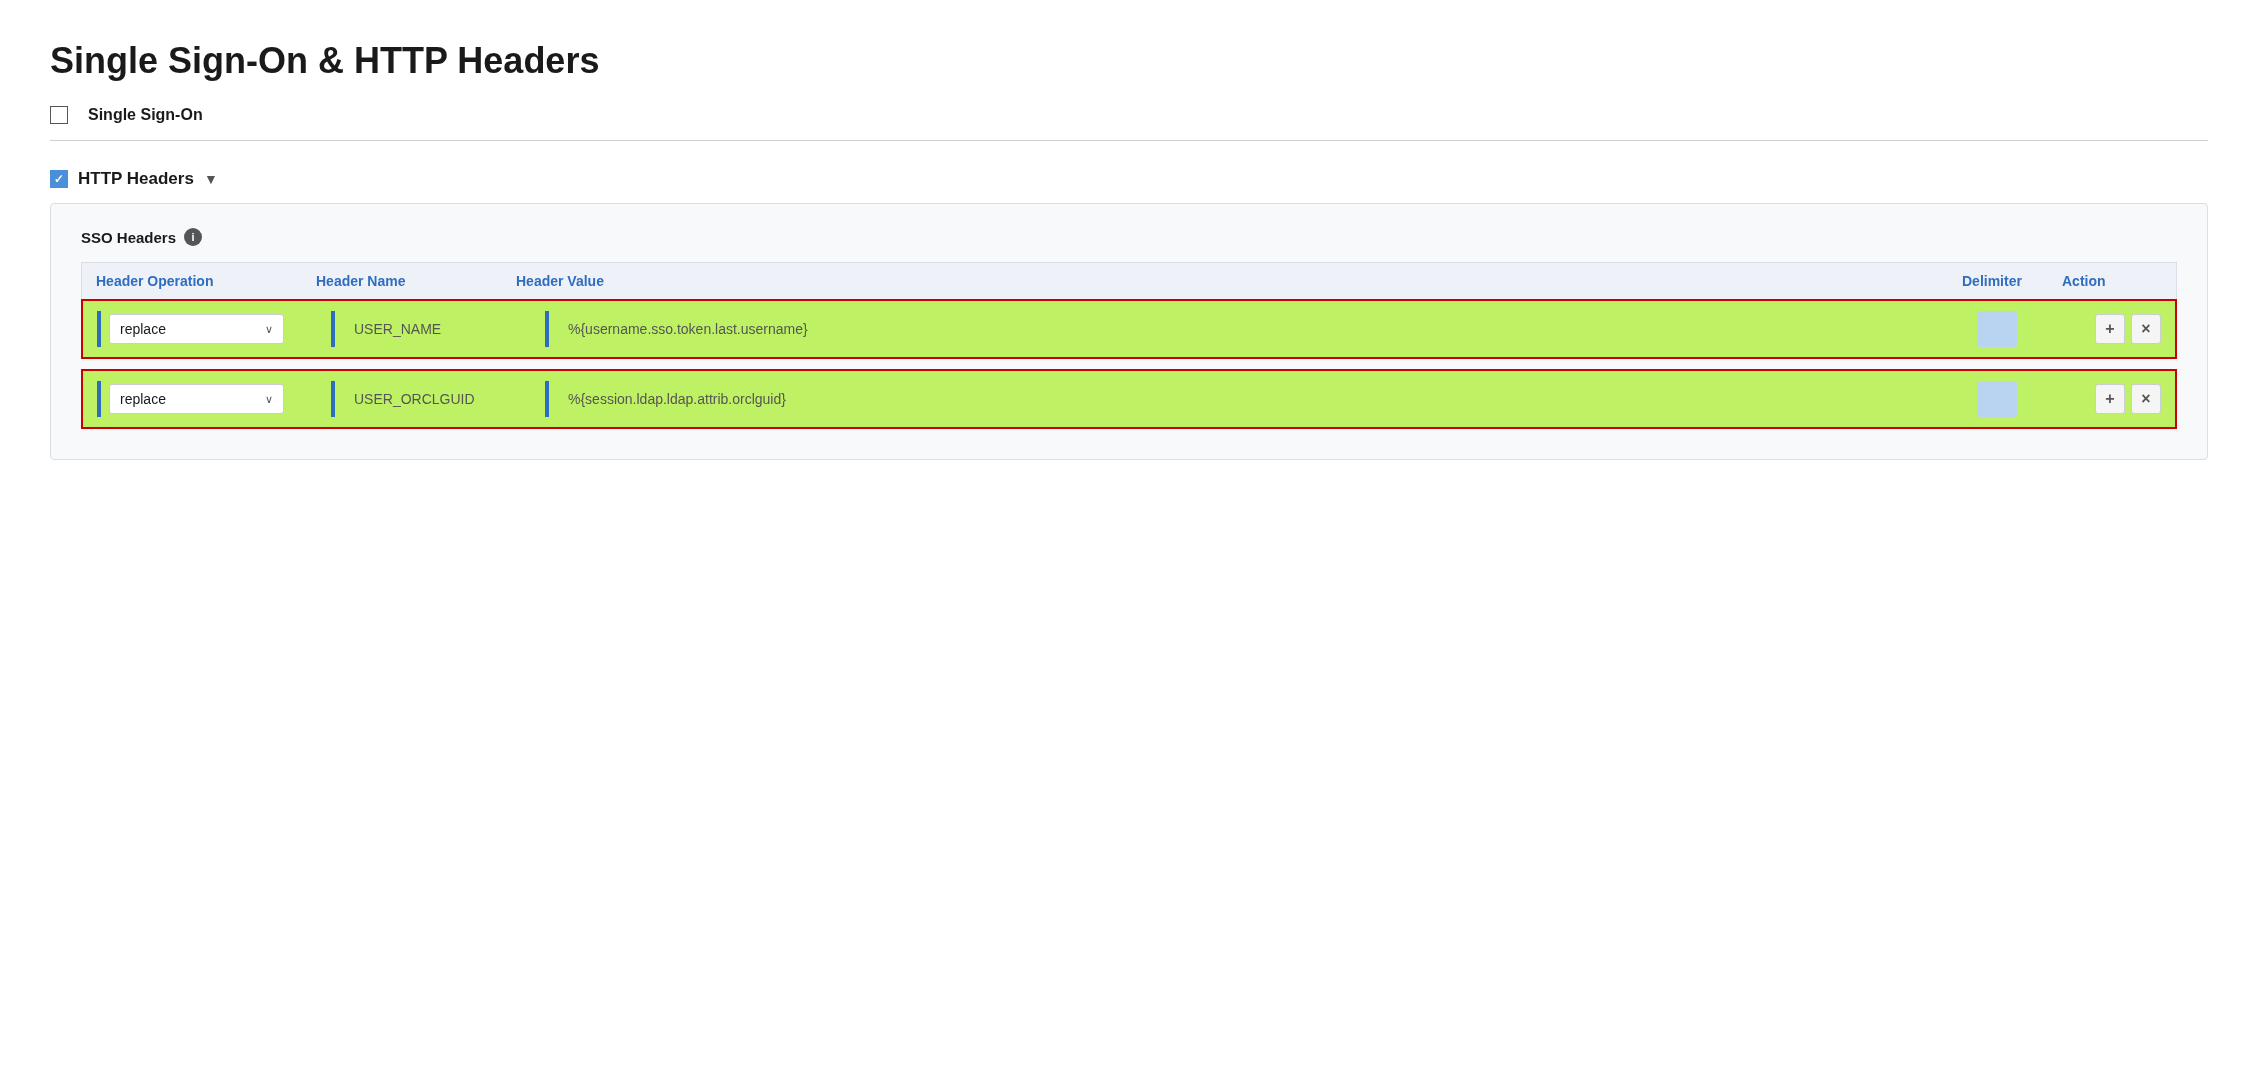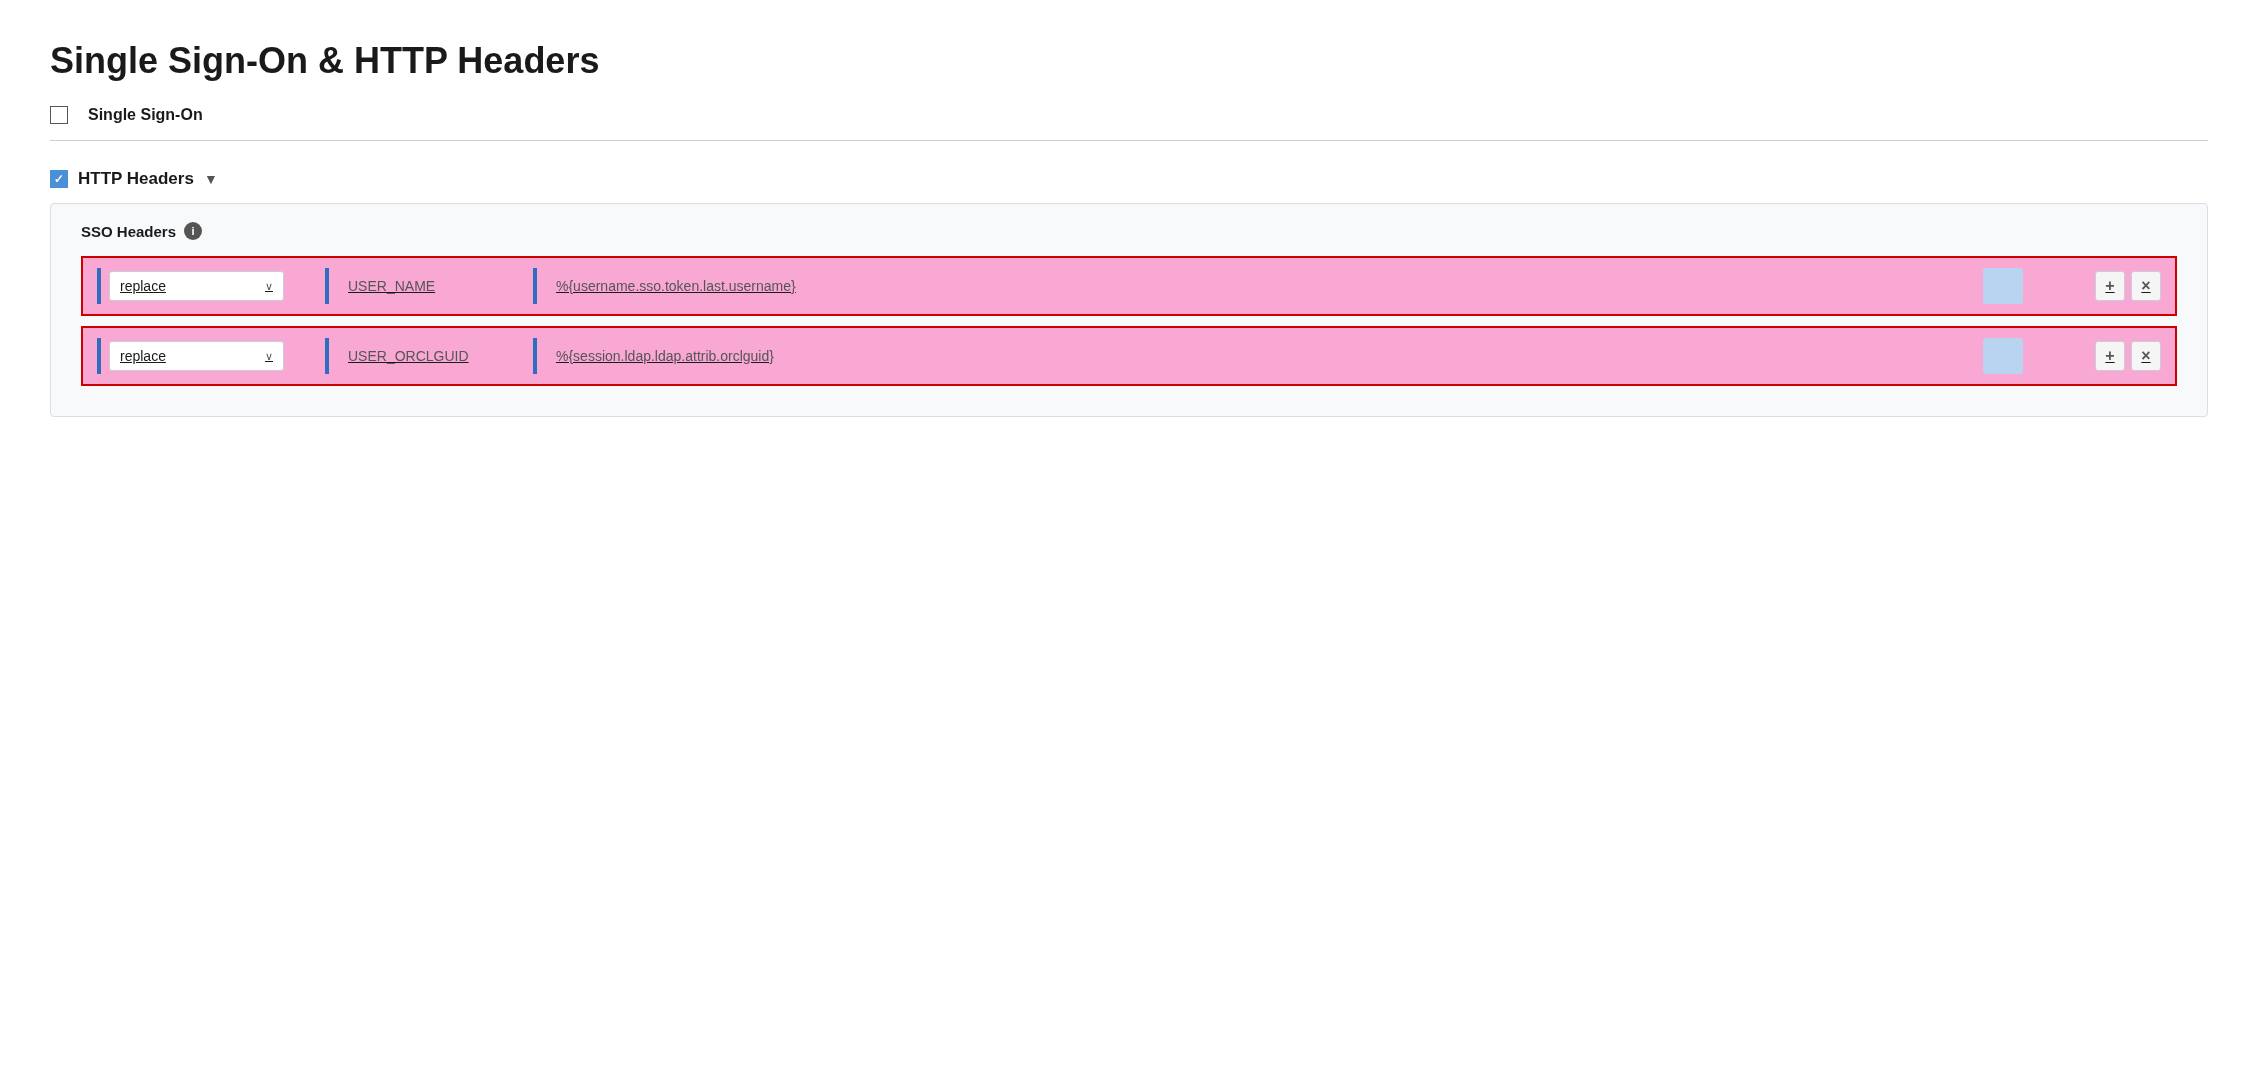--- a/index.html
+++ b/index.html
@@ -81,21 +81,21 @@
 
     .chevron-down {
       font-size: 14px;
       color: #555;
     }
 
     .headers-container {
       border: 1px solid #d8dde6;
       border-radius: 4px;
       background: #f8f9fb;
-      padding: 18px 30px 30px 30px;
+      padding: 24px 30px 30px 30px;
     }
 
     .sso-headers-title-row {
       display: flex;
       align-items: center;
       gap: 8px;
       margin-bottom: 16px;
     }
 
     .sso-headers-title {
@@ -131,25 +131,24 @@
       font-size: 14px;
       font-weight: 700;
       color: #2f6dbf;
     }
 
     .table-row {
       display: grid;
       grid-template-columns: 220px 200px 1fr 100px 100px;
       padding: 10px 14px;
       border: 2px solid #cc0000;
-      background: #f9a8d4;
+      background: #bef264;
       margin-bottom: 10px;
       align-items: center;
-      gap: 8px;
-      text-decoration: underline;
+      gap: 14px;
     }
 
     .table-row:last-child {
       margin-bottom: 0;
     }
 
     .cell {
       display: flex;
       align-items: center;
     }
@@ -253,20 +252,27 @@
 
   <div class="headers-container">
 
     <div class="sso-headers-title-row">
       <span class="sso-headers-title">SSO Headers</span>
       <span class="info-icon">i</span>
     </div>
 
     <div>
 
+      <div class="table-header">
+        <div class="table-header-cell">Header Operation</div>
+        <div class="table-header-cell">Header Name</div>
+        <div class="table-header-cell">Header Value</div>
+        <div class="table-header-cell">Delimiter</div>
+        <div class="table-header-cell">Action</div>
+      </div>
 
       <div class="table-row">
         <div class="cell">
           <div class="blue-bar"></div>
           <div class="select-wrapper">
             <span class="select-value">replace</span>
             <span class="select-arrow">∨</span>
           </div>
         </div>
         <div class="cell input-cell">

